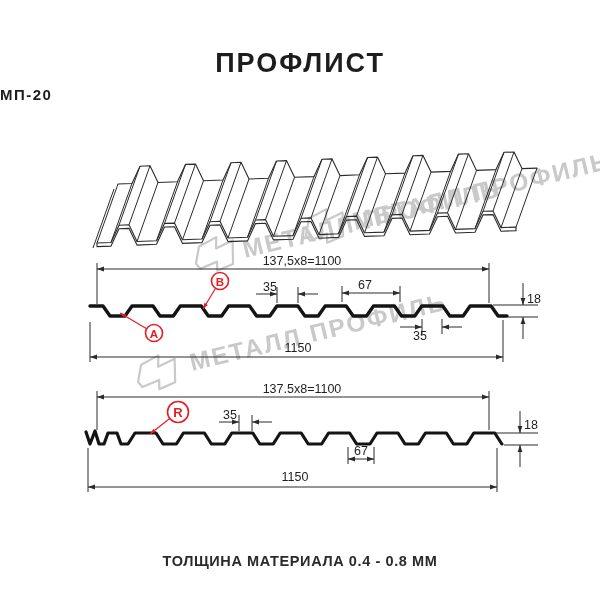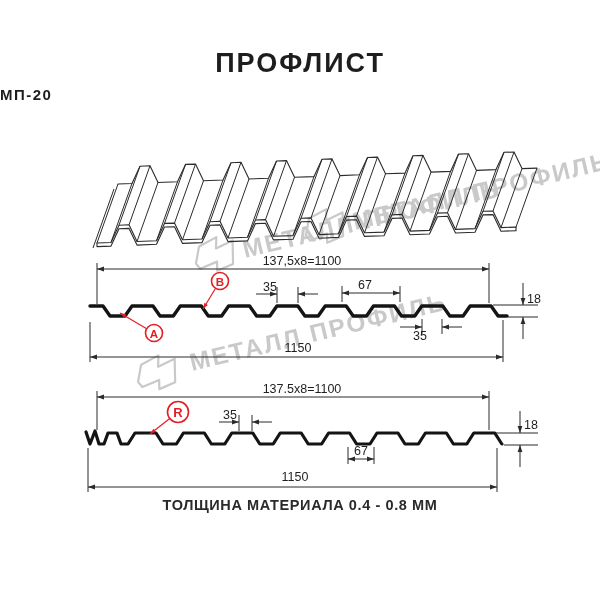--- a/index.html
+++ b/index.html
@@ -2,21 +2,21 @@
 <html><head>
 <meta charset="utf-8">
 <style>
   html,body{margin:0;padding:0;background:#fff;}
   .page{position:relative;width:600px;height:600px;background:#fff;overflow:hidden;
         font-family:"Liberation Sans",sans-serif;}
   .title{position:absolute;top:48px;left:0;width:600px;text-align:center;
          font-size:27px;font-weight:700;letter-spacing:2px;color:#1d1d1d;}
   .subtitle{position:absolute;top:86px;left:0;width:600px;
             font-size:15px;font-weight:700;letter-spacing:1.5px;color:#1d1d1d;}
-  .footer{position:absolute;top:497px;left:0;width:600px;text-align:center;
+  .footer{position:absolute;top:553px;left:0;width:600px;text-align:center;
           font-size:14.5px;font-weight:700;letter-spacing:0.6px;color:#2a2a2a;}
   svg{position:absolute;top:0;left:0;}
   text{font-family:"Liberation Sans",sans-serif;}
   .dim{font-size:12.5px;fill:#1f1f1f;}
   .redletter{font-size:11.5px;font-weight:700;fill:#e31e24;}
   .redletter-big{font-size:13px;font-weight:700;fill:#e31e24;}
   .wmtext{font-size:24.5px;font-weight:700;letter-spacing:2px;fill:#c9c9c9;}
 </style>
 </head>
 <body>

